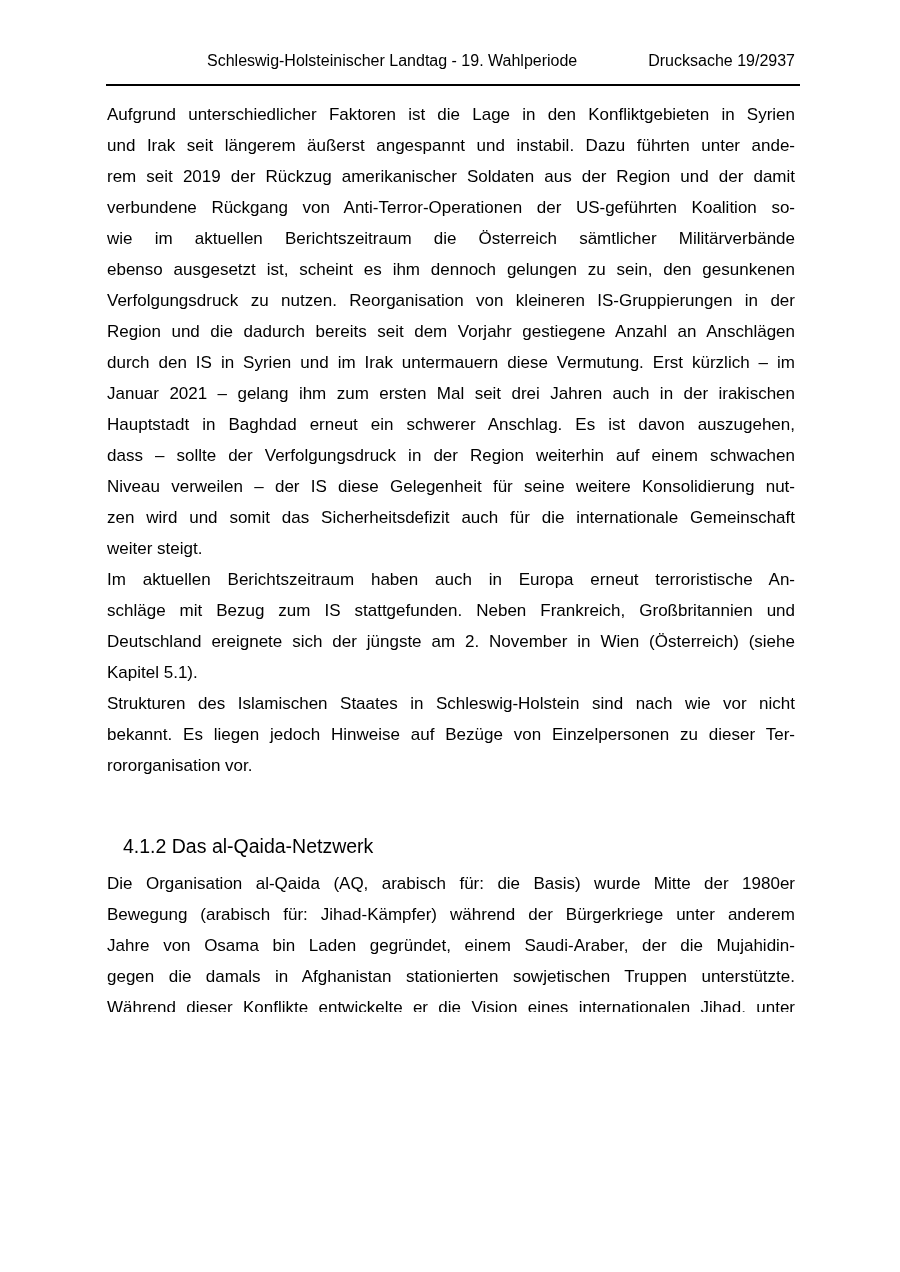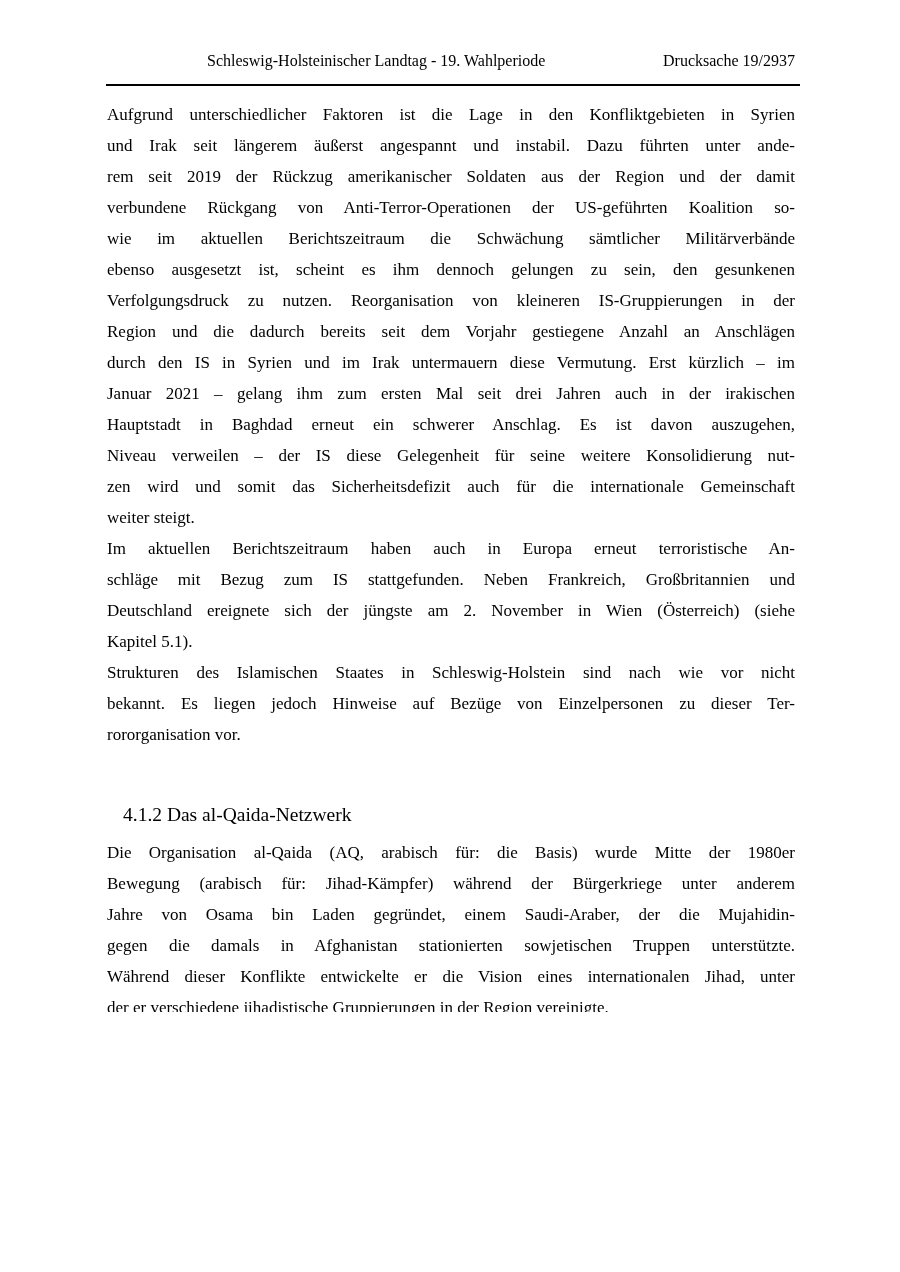--- a/index.html
+++ b/index.html
@@ -6,21 +6,21 @@
     margin: 0;
     padding: 0;
     background: #ffffff;
   }
   .page {
     position: relative;
     width: 900px;
     height: 1012px;
     background: #ffffff;
     color: #000000;
-    font-family: Liberation Serif, serif;
+    font-family: Liberation Sans, sans-serif;
     overflow: hidden;
   }
   .header-left {
     position: absolute;
     top: 51px;
     left: 207px;
     font-size: 16px;
     line-height: 20px;
     white-space: nowrap;
   }
@@ -80,27 +80,28 @@
   <span class="header-right">Drucksache 19/2937</span>
 
   <div class="header-rule"></div>
 
   <div class="doc-body" id="doc-body">
       <div class="para">
         <div class="line j">Aufgrund unterschiedlicher Faktoren ist die Lage in den Konfliktgebieten in Syrien</div>
         <div class="line j">und Irak seit längerem äußerst angespannt und instabil. Dazu führten unter ande-</div>
         <div class="line j">rem seit 2019 der Rückzug amerikanischer Soldaten aus der Region und der damit</div>
         <div class="line j">verbundene Rückgang von Anti-Terror-Operationen der US-geführten Koalition so-</div>
-        <div class="line j">wie im aktuellen Berichtszeitraum die Schwächung sämtlicher Militärverbände</div>
+        <div class="line j">wie im aktuellen Berichtszeitraum die Österreich sämtlicher Militärverbände</div>
         <div class="line j">ebenso ausgesetzt ist, scheint es ihm dennoch gelungen zu sein, den gesunkenen</div>
         <div class="line j">Verfolgungsdruck zu nutzen. Reorganisation von kleineren IS-Gruppierungen in der</div>
         <div class="line j">Region und die dadurch bereits seit dem Vorjahr gestiegene Anzahl an Anschlägen</div>
         <div class="line j">durch den IS in Syrien und im Irak untermauern diese Vermutung. Erst kürzlich – im</div>
         <div class="line j">Januar 2021 – gelang ihm zum ersten Mal seit drei Jahren auch in der irakischen</div>
         <div class="line j">Hauptstadt in Baghdad erneut ein schwerer Anschlag. Es ist davon auszugehen,</div>
+        <div class="line j">dass – sollte der Verfolgungsdruck in der Region weiterhin auf einem schwachen</div>
         <div class="line j">Niveau verweilen – der IS diese Gelegenheit für seine weitere Konsolidierung nut-</div>
         <div class="line j">zen wird und somit das Sicherheitsdefizit auch für die internationale Gemeinschaft</div>
         <div class="line">weiter steigt.</div>
       </div>
       <div class="para">
         <div class="line j">Im aktuellen Berichtszeitraum haben auch in Europa erneut terroristische An-</div>
         <div class="line j">schläge mit Bezug zum IS stattgefunden. Neben Frankreich, Großbritannien und</div>
         <div class="line j">Deutschland ereignete sich der jüngste am 2. November in Wien (Österreich) (siehe</div>
         <div class="line">Kapitel 5.1).</div>
       </div>

